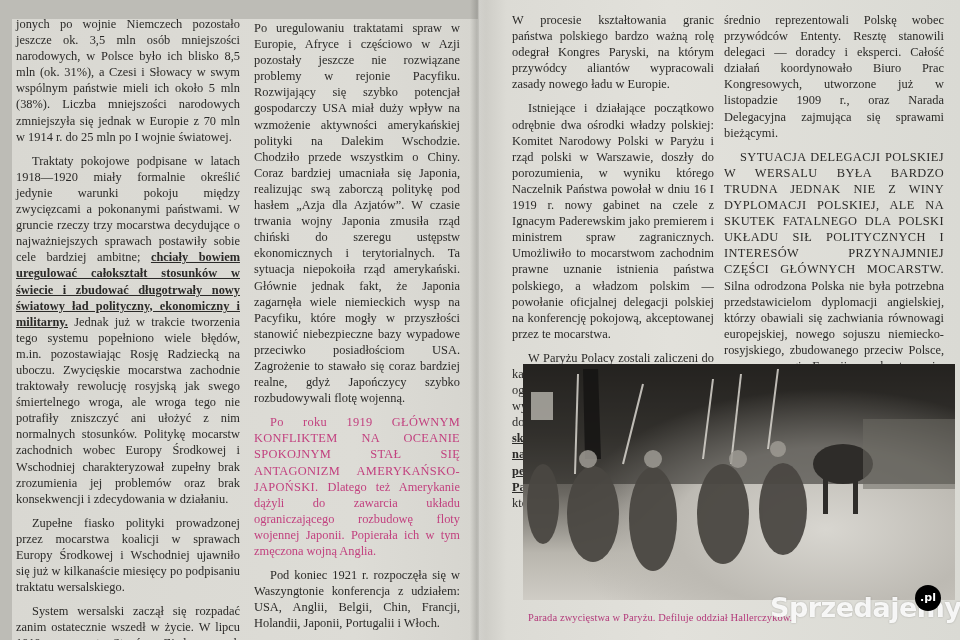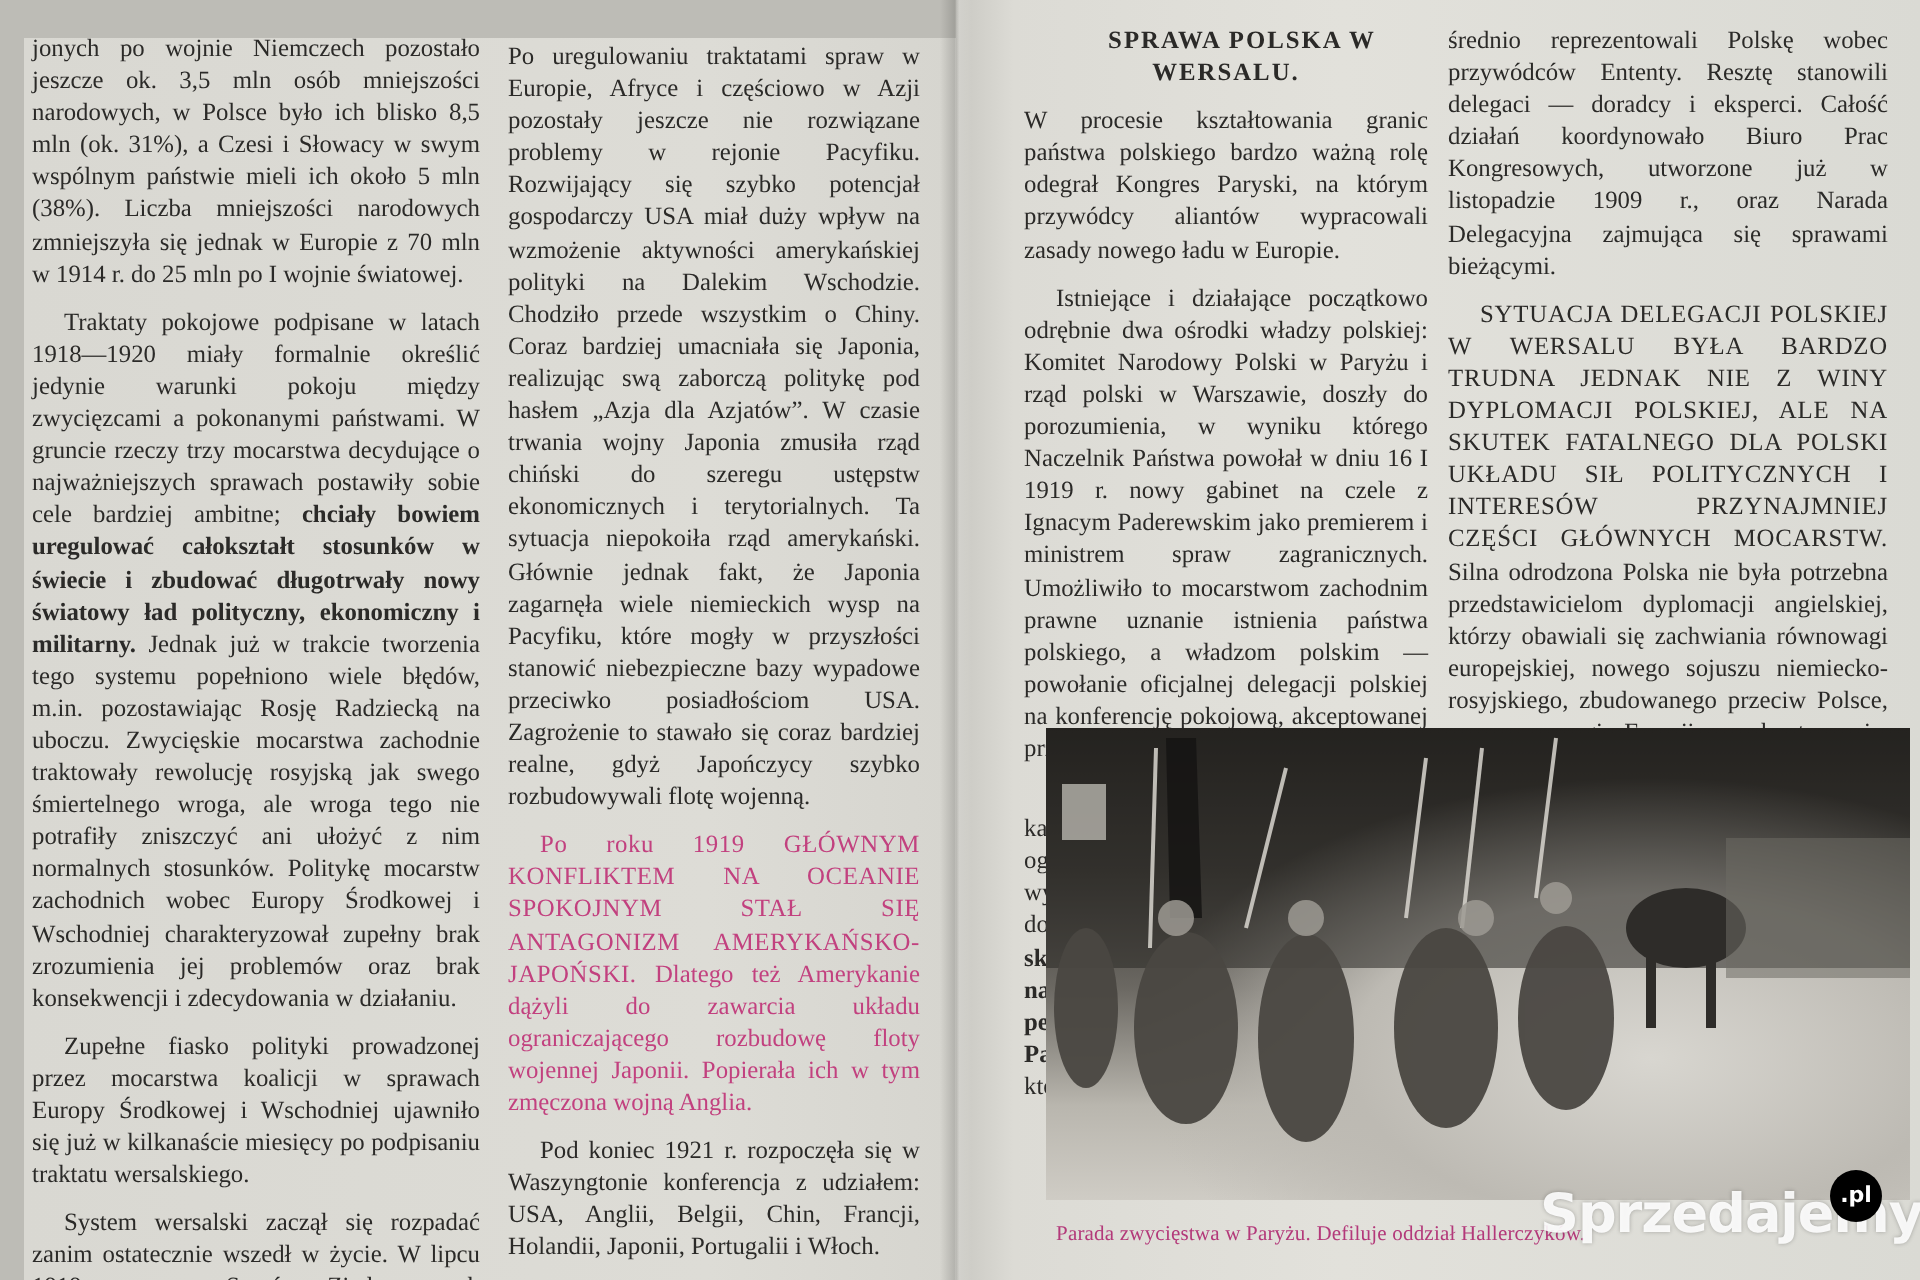--- a/index.html
+++ b/index.html
@@ -35,21 +35,21 @@
   .col p.noindent { text-indent:0; }
   .col1 { left:4px; width:224px; top:-3px; }
   .col2 { left:242px; width:206px; top:1px; }
   .col3 { left:34px; width:202px; top:12px; }
   .col4 { left:246px; width:220px; top:12px; }
   .heading {
     text-align:center; font-weight:normal; letter-spacing:1px;
     font-size:12.4px; margin:0; text-indent:0;
   }
   .heading-bold { font-weight:bold; letter-spacing:1px; }
-  .b { font-weight:bold; }
+  .b { font-weight:bold;text-decoration:underline; }
   .pink { color:#c2417f; }
   .caps { text-transform:none; letter-spacing:.3px; }
   .photo {
     position:absolute; left:523px; top:364px; width:432px; height:236px;
     background:
       radial-gradient(ellipse at 70% 70%, #d8d6d0 0%, #bdbab3 35%, rgba(0,0,0,0) 60%),
       linear-gradient(180deg,#1e1c1a 0%,#3c3a36 30%,#6b6862 55%,#b9b6ae 80%,#cfccc5 100%);
     overflow:hidden;
   }
   .photo svg { position:absolute; left:0; top:0; }
@@ -93,21 +93,20 @@
       <span class="caps">Po roku 1919 GŁÓWNYM KONFLIKTEM NA OCEANIE SPOKOJNYM STAŁ SIĘ ANTAGONIZM AMERYKAŃSKO-JAPOŃSKI.</span>
       <span>Dlatego też Amerykanie dążyli do zawarcia układu ograniczającego rozbudowę floty wojennej Japonii. Popierała ich w tym zmęczona wojną Anglia.</span>
     </p>
     <p>Pod koniec 1921 r. rozpoczęła się w Waszyngtonie konferencja z udziałem: USA, Anglii, Belgii, Chin, Francji, Holandii, Japonii, Portugalii i Włoch.</p>
 
   </div>
 </div>
 
 <div class="page page-right">
   <div class="col col3">
-    <p class="heading heading-bold">SPRAWA POLSKA W WERSALU.</p>
     <p class="noindent">W procesie kształtowania granic państwa polskiego bardzo ważną rolę odegrał Kongres Paryski, na którym przywódcy aliantów wypracowali zasady nowego ładu w Europie.</p>
     <p>Istniejące i działające początkowo odrębnie dwa ośrodki władzy polskiej: Komitet Narodowy Polski w Paryżu i rząd polski w Warszawie, doszły do porozumienia, w wyniku którego Naczelnik Państwa powołał w dniu 16 I 1919 r. nowy gabinet na czele z Ignacym Paderewskim jako premierem i ministrem spraw zagranicznych. Umożliwiło to mocarstwom zachodnim prawne uznanie istnienia państwa polskiego, a władzom polskim — powołanie oficjalnej delegacji polskiej na konferencję pokojową, akceptowanej przez te mocarstwa.</p>
     <p>
       <span>W Paryżu Polacy zostali zaliczeni do kategorii uczestników Kongresu „o ograniczonych interesach”, tj. do wyłącznego reprezentowania spraw dotyczących Polski.</span>
       <span class="b">Delegacja polska składała się z wybitnych działaczy i naukowców. Przewodzili jej delegaci pełnomocni: Roman Dmowski, Ignacy Paderewski i Władysław Grabski,</span>
       <span>którzy bezpo-</span>
     </p>
   </div>
 
   <div class="col col4">

